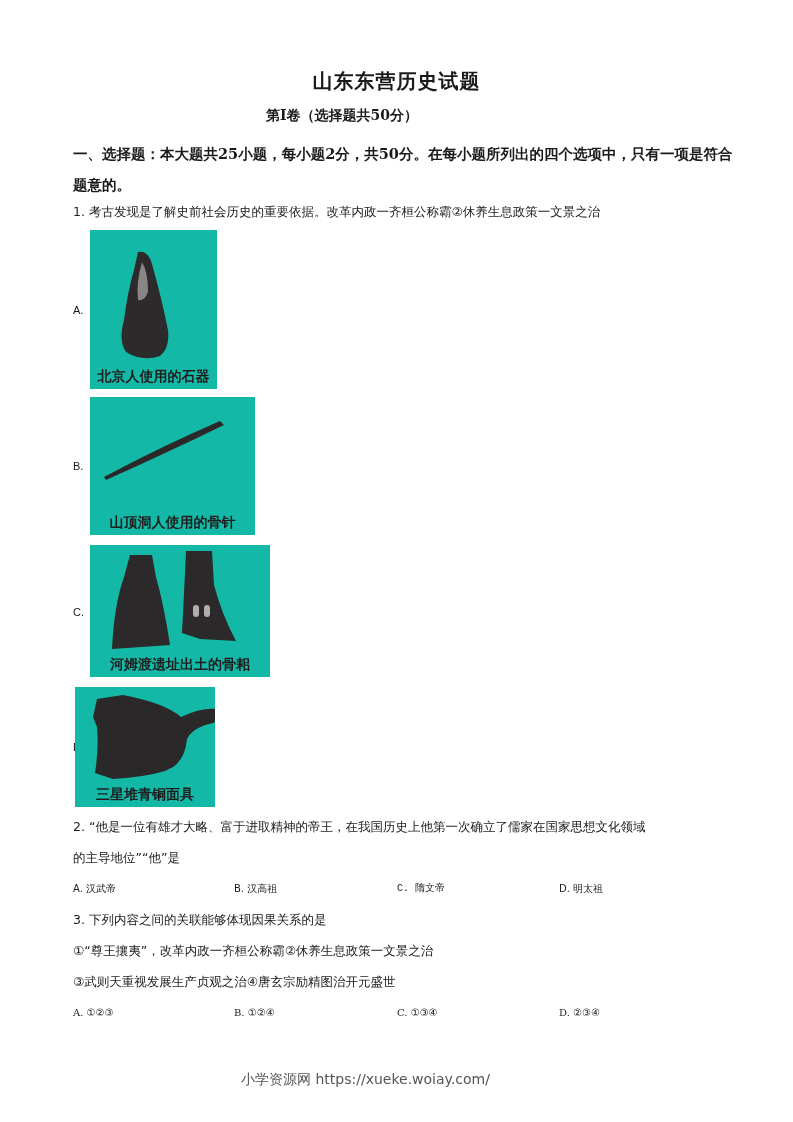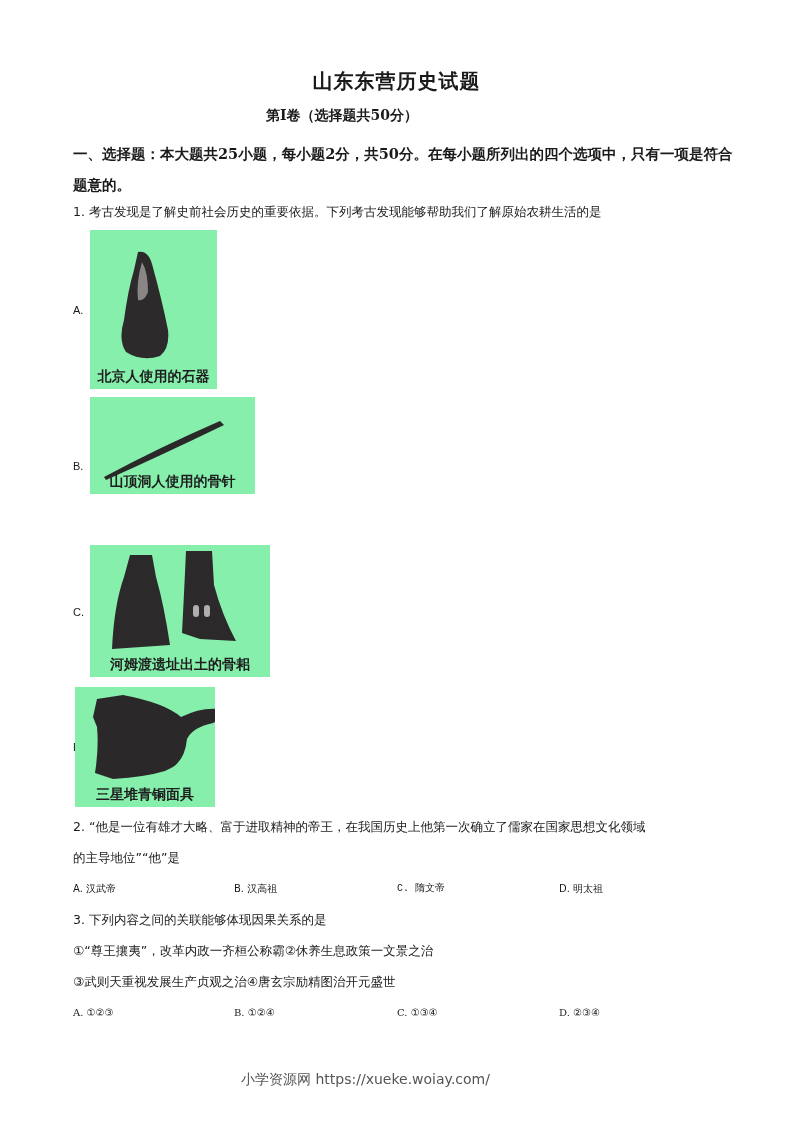--- a/index.html
+++ b/index.html
@@ -5,50 +5,50 @@
   html, body { margin:0; padding:0; background:#ffffff; }
   body { width:793px; height:1122px; position:relative; overflow:hidden;
          font-family: "DejaVu Serif", "Liberation Serif", serif; color:#1a1a1a; }
   .abs { position:absolute; }
   .title { left:0; width:793px; top:68px; text-align:center; font-size:20px; font-weight:bold; letter-spacing:1px; }
   .subtitle { left:0; width:684px; top:107px; text-align:center; font-size:14px; font-weight:bold; }
   .section { left:73px; width:660px; top:138px; font-size:14.5px; font-weight:bold; line-height:31px; }
   .q { left:73px; width:660px; font-size:12.5px; line-height:18px; }
   .qsans { font-family: "DejaVu Sans", "Liberation Sans", sans-serif; }
   .optlabel { font-family:"Liberation Sans", sans-serif; font-size:11px; }
-  .photo { position:absolute; background:#86efac; overflow:hidden; }
+  .photo { position:absolute; background:#14b8a6; overflow:hidden; }
   .photo .cap { position:absolute; left:0; right:0; bottom:3px; text-align:center;
                 font-family:"DejaVu Sans", sans-serif; font-weight:bold; font-size:14px; color:#1e1e1e; }
   .opts { font-size:10px; }
   .opt { position:absolute; white-space:nowrap; }
   .footer { left:0; width:731px; top:1071px; text-align:center; font-family:"DejaVu Sans", sans-serif; font-size:14px; color:#555; }
 </style>
 </head>
 <body>
 
 <div class="abs title">山东东营历史试题</div>
 <div class="abs subtitle">第Ⅰ卷（选择题共50分）</div>
 <div class="abs section">一、选择题：本大题共25小题，每小题2分，共50分。在每小题所列出的四个选项中，只有一项是符合题意的。</div>
 
 <div class="abs q qsans" style="top:203px;">
   <span>1.</span>
-  <span>考古发现是了解史前社会历史的重要依据。下列考古发现能够帮助我们了解原始农耕生活的是</span>
+  <span>考古发现是了解史前社会历史的重要依据。改革内政一齐桓公称霸②休养生息政策一文景之治</span>
 </div>
 
 <div class="abs optlabel" style="left:73px; top:304px;">A.</div>
 <div class="photo" style="left:90px; top:230px; width:127px; height:159px;">
   <svg width="127" height="159">
     <path d="M48 22 Q58 20 62 34 Q72 70 78 100 Q80 118 70 126 Q52 132 36 122 Q28 110 34 90 Q38 60 44 40 Z" fill="#2c2a2a"></path>
     <path d="M52 32 Q58 42 58 62 Q54 72 48 70 Q46 52 52 32 Z" fill="#8a8686"></path>
   </svg>
   <div class="cap">北京人使用的石器</div>
 </div>
 
 <div class="abs optlabel" style="left:73px; top:460px;">B.</div>
-<div class="photo" style="left:90px; top:397px; width:165px; height:97px;">
+<div class="photo" style="left:90px; top:397px; width:165px; height:138px;">
   <svg width="165" height="138">
     <path d="M14 80 Q70 50 130 24 L134 28 Q72 58 16 83 Z" fill="#2a2828"></path>
   </svg>
   <div class="cap">山顶洞人使用的骨针</div>
 </div>
 
 <div class="abs optlabel" style="left:73px; top:606px;">C.</div>
 <div class="photo" style="left:90px; top:545px; width:180px; height:132px;">
   <svg width="174" height="132">
     <path d="M40 10 L62 10 L66 32 Q74 60 80 100 L22 104 Q24 60 34 32 Z" fill="#2b2929"></path>

